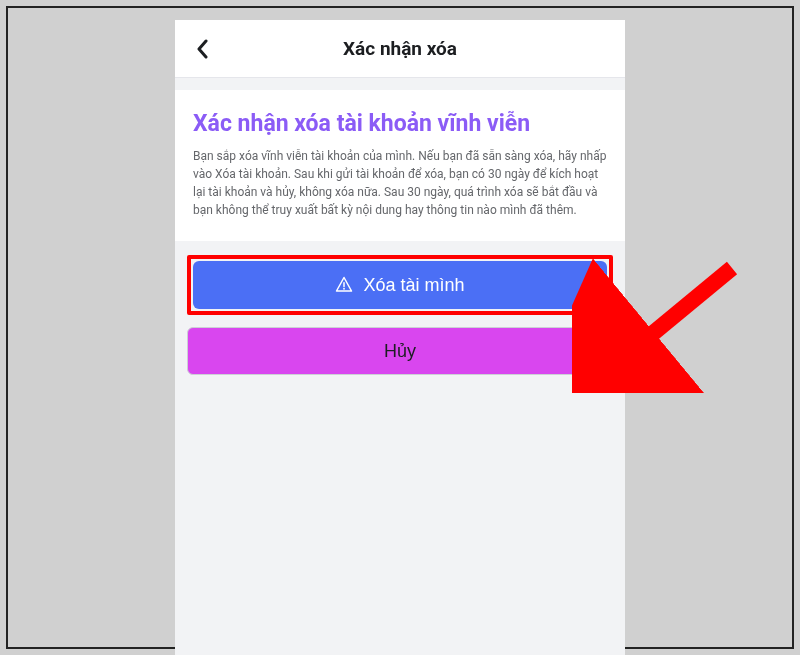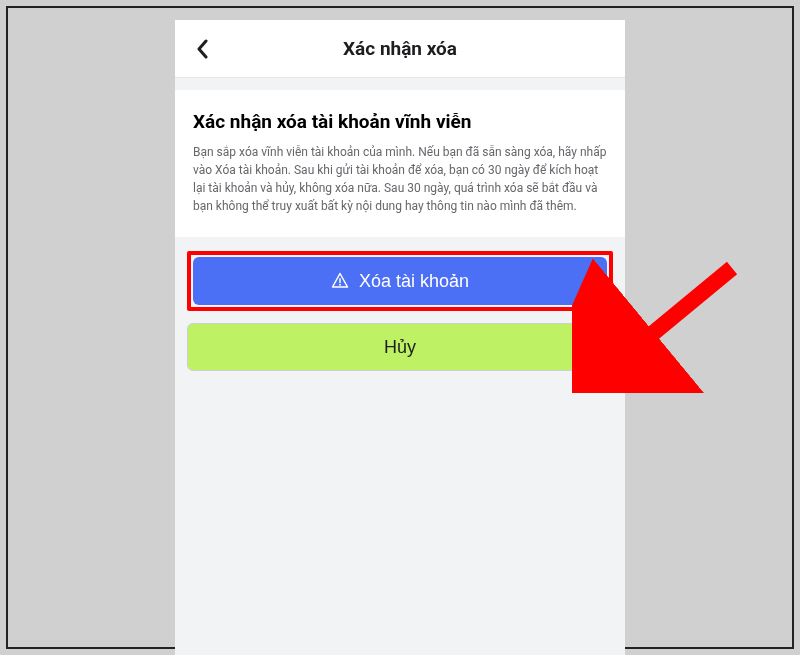--- a/index.html
+++ b/index.html
@@ -55,23 +55,23 @@
       font-weight: 700;
       color: #1c1e21;
       pointer-events: none;
     }
     .card {
       margin: 12px 0 0 0;
       background: #fff;
       padding: 20px 18px 22px 18px;
     }
     .card-title {
-      font-size: 19px;
+      font-size: 23px;
       font-weight: 700;
-      color: #000000;
+      color: #8b5cf6;
       margin-bottom: 10px;
     }
     .card-body {
       font-size: 12px;
       line-height: 1.5;
       color: #65676b;
     }
     .actions {
       padding: 14px 12px;
     }
@@ -91,21 +91,21 @@
       justify-content: center;
       cursor: pointer;
       gap: 10px;
     }
     .btn-primary {
       background: #4b6ff5;
       color: #fff;
       border: none;
     }
     .btn-secondary {
-      background: #bef264;
+      background: #d946ef;
       color: #1c1e21;
       border: 1px solid #ccd0d5;
     }
     .warning-icon {
       width: 18px;
       height: 18px;
       flex-shrink: 0;
     }
     .arrow {
       position: absolute;
@@ -137,21 +137,21 @@
     </div>
 
     <div class="actions">
       <div class="highlight-wrap">
         <button class="btn btn-primary">
           <svg class="warning-icon" viewBox="0 0 24 24">
             <path d="M12 2 L22 20 L2 20 Z" fill="none" stroke="#fff" stroke-width="2" stroke-linejoin="round"></path>
             <line x1="12" y1="9" x2="12" y2="14" stroke="#fff" stroke-width="2" stroke-linecap="round"></line>
             <circle cx="12" cy="17" r="1.2" fill="#fff"></circle>
           </svg>
-          <span>Xóa tài khoản</span>
+          <span>Xóa tài mình</span>
         </button>
       </div>
       <button class="btn btn-secondary">
         <span>Hủy</span>
       </button>
     </div>
 
   </div>
 
   <svg class="arrow" viewBox="0 0 180 140">

